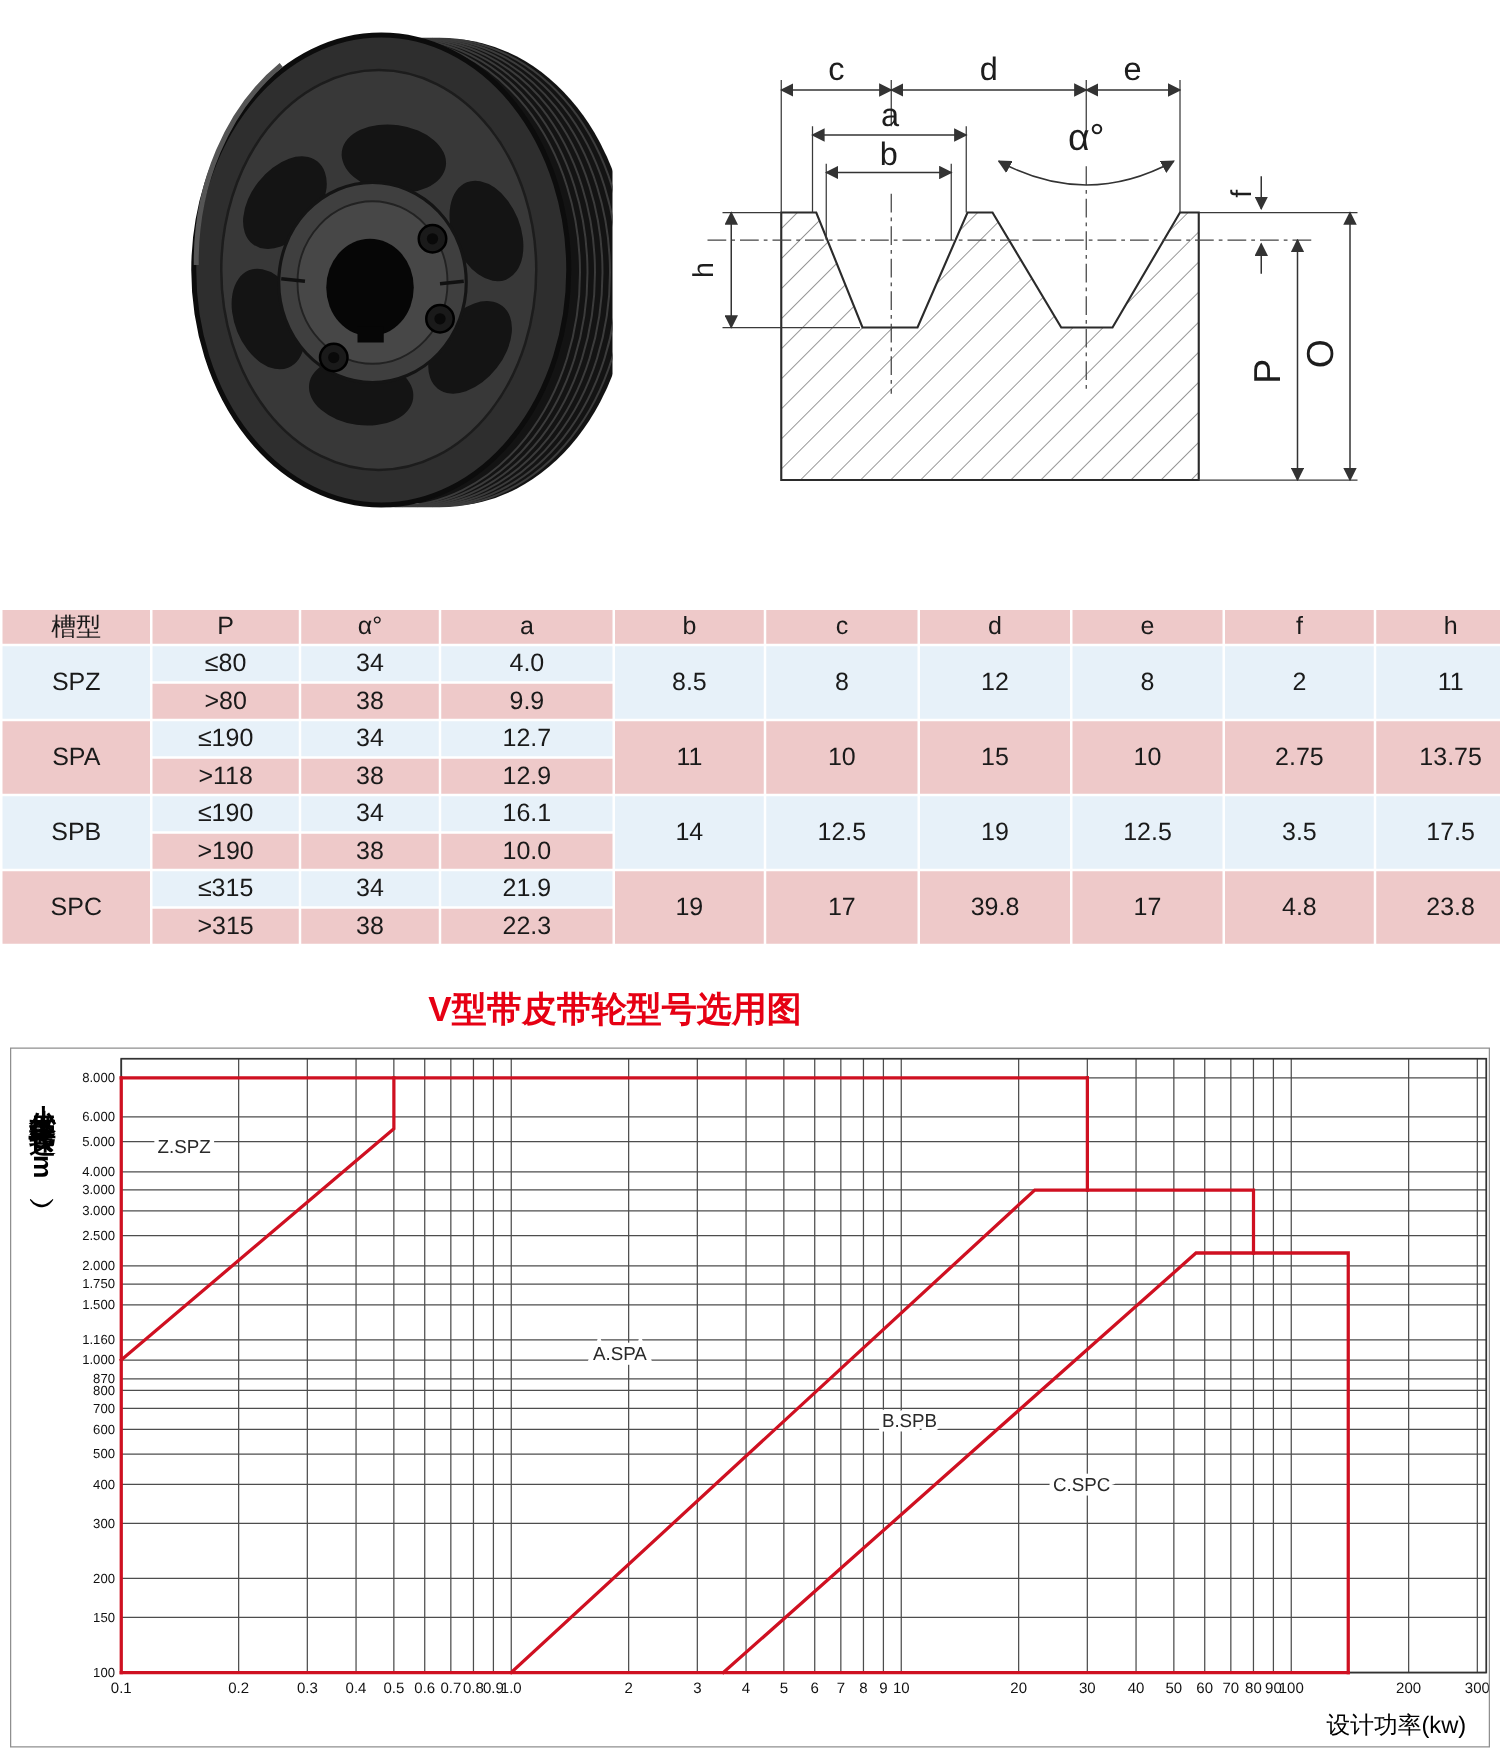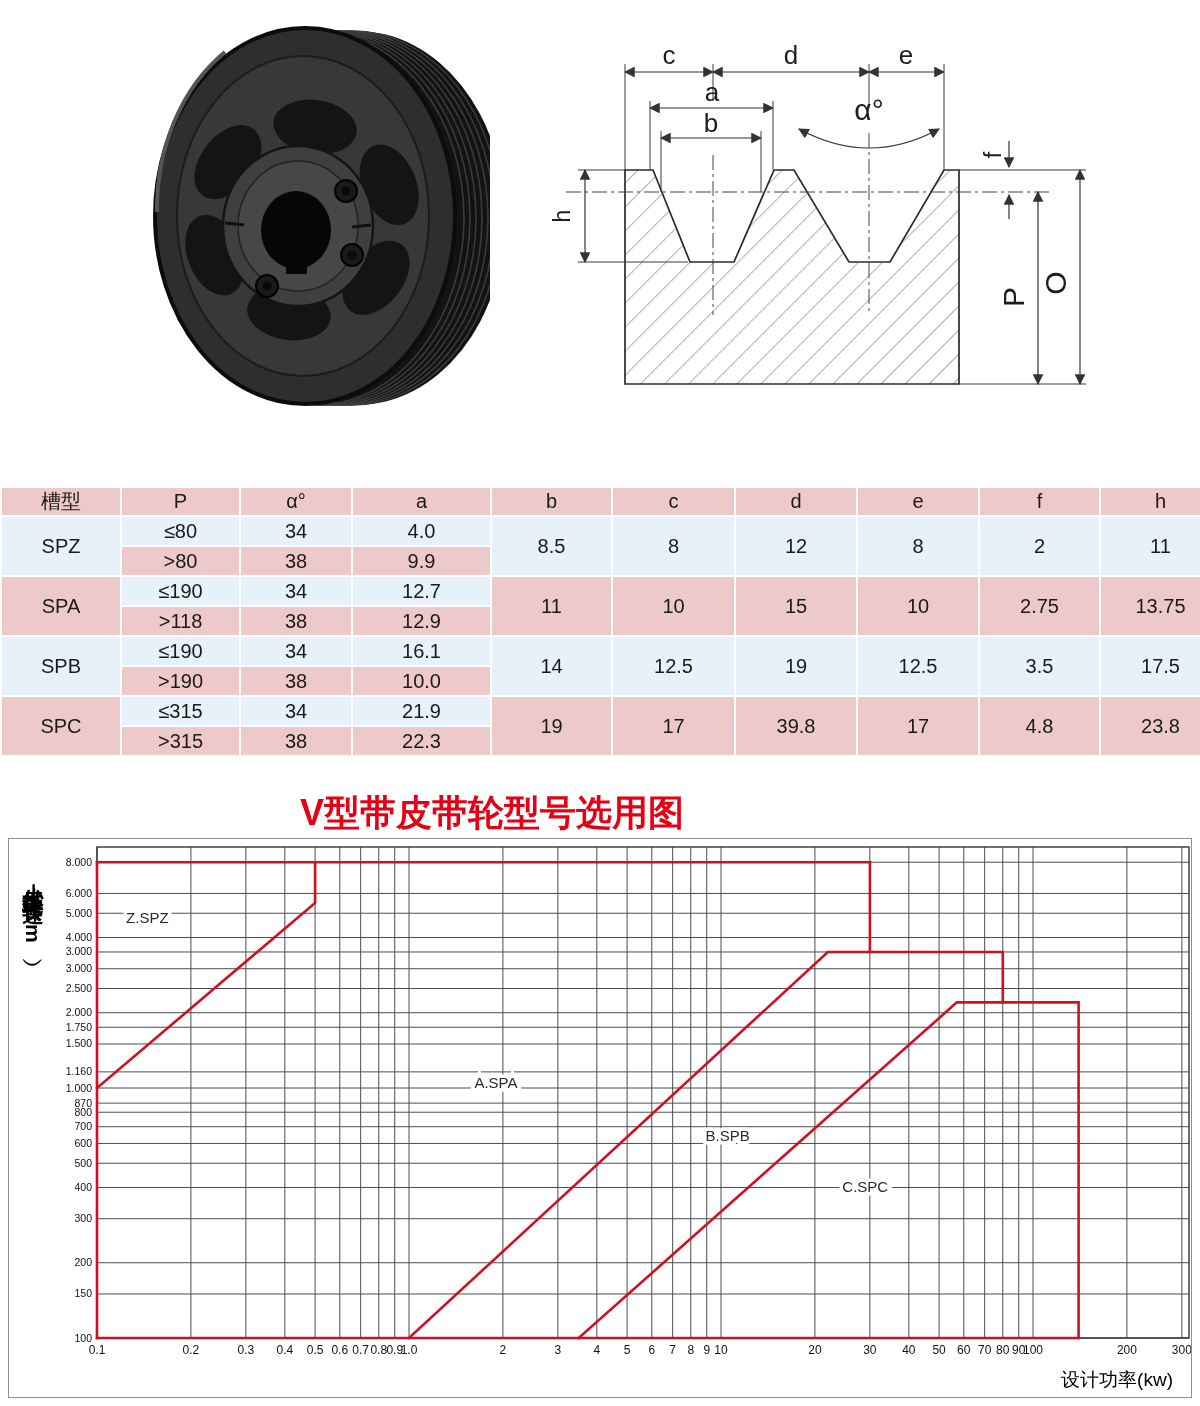--- a/index.html
+++ b/index.html
@@ -10,21 +10,21 @@
   .red-bar{position:absolute;left:0;top:440px;width:1200px;height:44px;
            display:flex;align-items:center;justify-content:center;
            color:#fff;font-size:29px;font-weight:bold;letter-spacing:1px;}
   table.dims{position:absolute;left:0;top:486px;width:1200px;border-collapse:separate;
              border-spacing:2px;table-layout:fixed;text-align:center;color:#1a1a1a;}
   table.dims th{background:var(--pink);font-weight:400;font-size:20px;height:14px;padding:0;}
   table.dims td{font-size:20px;height:28px;padding:0;vertical-align:middle;}
   .tone-pink{background:var(--pink);margin-left:40px;}
   .tone-blue{background:var(--blue);}
   .chart-title{position:absolute;left:0;top:789px;width:984px;text-align:center;
-               font-size:36px;font-weight:bold;}
+               font-size:28px;font-weight:bold;}
   .chart-box{position:absolute;left:8px;top:838px;width:1182px;height:558px;border:1px solid #8f8f8f;}
   .chart-box svg{position:absolute;left:0;top:0;}
   .y-axis-title{position:absolute;left:10px;top:28px;writing-mode:vertical-lr;
                 font-size:21px;font-weight:bold;color:#000;letter-spacing:4px;}
   .x-axis-title{position:absolute;right:18px;bottom:4px;font-size:19px;color:#000;}
   .diag-label{font-size:26px;fill:#1d1d1d;}
   .diag-label-sm{font-size:23px;fill:#1d1d1d;}
   .diag-label-lg{font-size:30px;fill:#1d1d1d;}
   .dimline{stroke:#333;stroke-width:1.2;fill:none;}
   .thinline{stroke:#3a3a3a;stroke-width:1;fill:none;}

